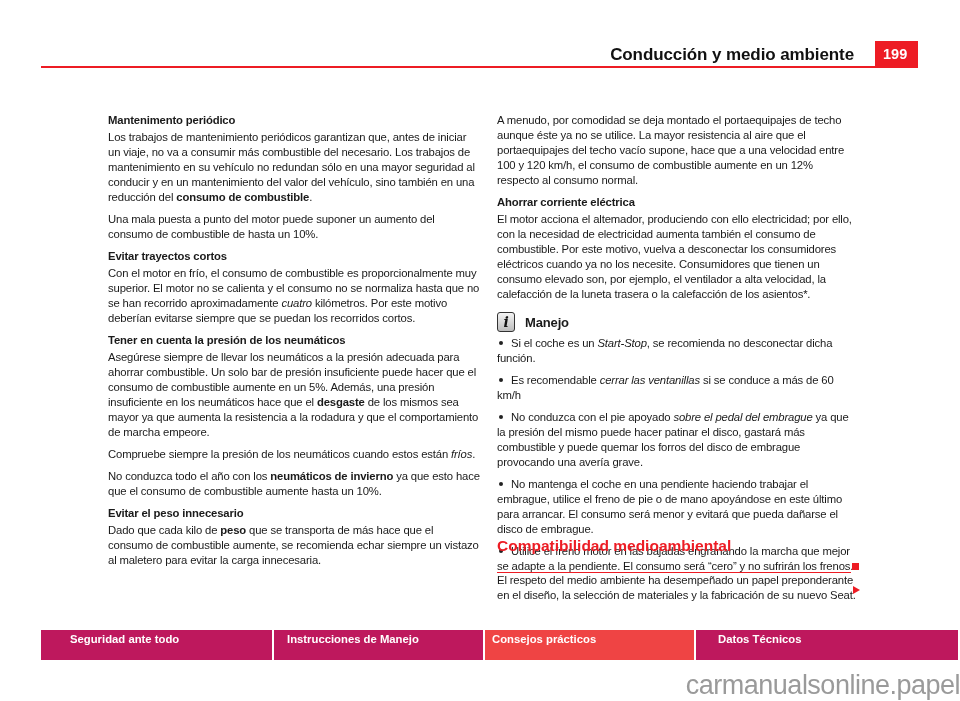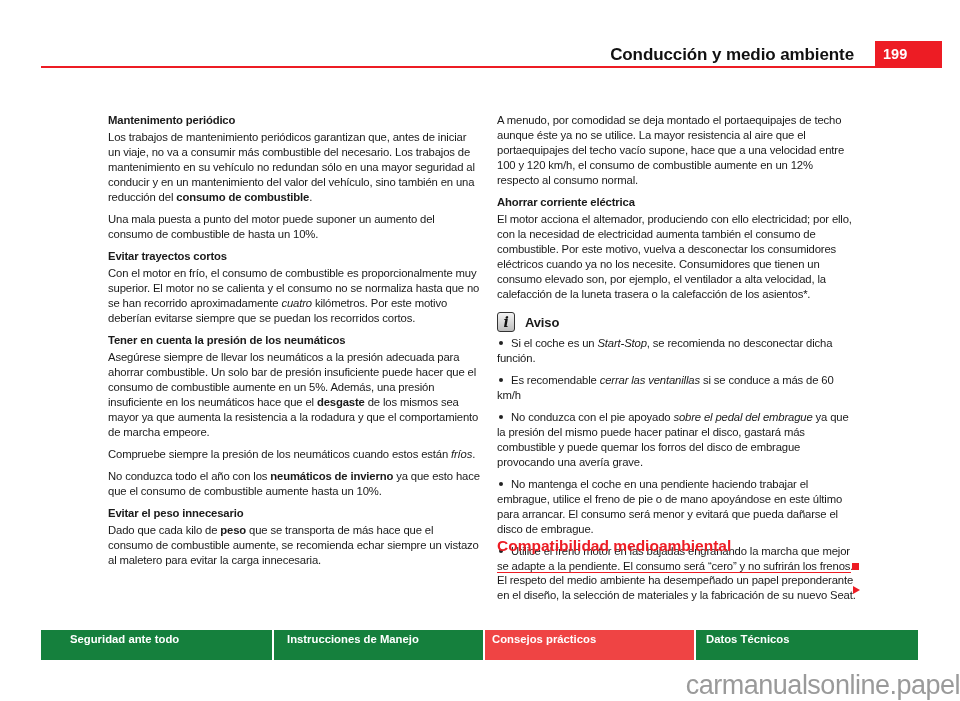--- a/index.html
+++ b/index.html
@@ -9,21 +9,21 @@
       font-family: "Liberation Sans", "DejaVu Sans", sans-serif;
     }
     .header-title {
       position: absolute; right: 106px; top: 45px;
       font-size: 17px; font-weight: bold; color: #111; letter-spacing: -0.1px;
     }
     .header-rule {
       position: absolute; left: 41px; top: 66px; width: 834px; height: 2px; background: #ed1c24;
     }
     .page-num {
-      position: absolute; left: 875px; top: 41px; width: 67px; height: 27px;
+      position: absolute; left: 875px; top: 41px; width: 43px; height: 27px;
       background: #ed1c24; color: #fff; font-weight: bold; font-size: 14.5px;
       box-sizing: border-box; padding: 5px 0 0 8px;
     }
     .col { position: absolute; top: 113px; width: 372px; font-size: 11.3px; line-height: 15px; letter-spacing: -0.15px; }
     .col-left { left: 108px; }
     .col-right { left: 497px; width: 360px; }
     .col p { margin: 0 0 7px 0; }
     .col h4 { margin: 0 0 2px 0; font-size: 11.3px; font-weight: bold; }
     .col b { font-weight: bold; }
     .col i { }
@@ -46,21 +46,21 @@
     .section-body {
       position: absolute; left: 497px; top: 573px; width: 360px;
       font-size: 11.3px; line-height: 15px; letter-spacing: -0.15px;
     }
     .arrow-icon {
       position: absolute; left: 853px; top: 586px; width: 0; height: 0;
       border-top: 4.5px solid transparent; border-bottom: 4.5px solid transparent; border-left: 7px solid #ed1c24;
     }
     .footer { position: absolute; top: 630px; left: 41px; height: 30px; display: flex; }
     .tab {
-      height: 30px; background: #15803d; color: #fff; font-size: 11.3px; font-weight: bold;
+      height: 30px; background: #be185d; color: #fff; font-size: 11.3px; font-weight: bold;
       box-sizing: border-box; padding: 3px 0 0 0; margin-right: 2px;
     }
     .tab.active { background: #ef4444; }
     .watermark {
       position: absolute; right: 0; top: 670px; font-size: 27px; color: #9a9a9a;
       font-family: "Liberation Sans", sans-serif; letter-spacing: -0.5px;
     }
   </style>
 </head>
 <body>
@@ -86,33 +86,33 @@
   <p><span>Dado que cada kilo de </span><b>peso</b><span> que se transporta de más hace que el consumo de combustible aumente, se recomienda echar siempre un vistazo al maletero para evitar la carga innecesaria.</span></p>
 </div>
 
 <div class="col col-right">
   <p>A menudo, por comodidad se deja montado el portaequipajes de techo aunque éste ya no se utilice. La mayor resistencia al aire que el portaequipajes del techo vacío supone, hace que a una velocidad entre 100 y 120 km/h, el consumo de combustible aumente en un 12% respecto al consumo normal.</p>
   <h4>Ahorrar corriente eléctrica</h4>
   <p>El motor acciona el altemador, produciendo con ello electricidad; por ello, con la necesidad de electricidad aumenta también el consumo de combustible. Por este motivo, vuelva a desconectar los consumidores eléctricos cuando ya no los necesite. Consumidores que tienen un consumo elevado son, por ejemplo, el ventilador a alta velocidad, la calefacción de la luneta trasera o la calefacción de los asientos*.</p>
 
   <div class="notice-head">
     <span class="info-icon">i</span>
-    <span class="notice-title">Aviso</span>
+    <span class="notice-title">Manejo</span>
   </div>
   <p class="bullet"><span class="dot"></span><span>Si el coche es un </span><i>Start-Stop</i><span>, se recomienda no desconectar dicha función.</span></p>
   <p class="bullet"><span class="dot"></span><span>Es recomendable </span><i>cerrar las ventanillas</i><span> si se conduce a más de 60 km/h</span></p>
   <p class="bullet"><span class="dot"></span><span>No conduzca con el pie apoyado </span><i>sobre el pedal del embrague</i><span> ya que la presión del mismo puede hacer patinar el disco, gastará más combustible y puede quemar los forros del disco de embrague provocando una avería grave.</span></p>
   <p class="bullet"><span class="dot"></span><span>No mantenga el coche en una pendiente haciendo trabajar el embrague, utilice el freno de pie o de mano apoyándose en este último para arrancar. El consumo será menor y evitará que pueda dañarse el disco de embrague.</span></p>
   <p class="bullet" style="position:relative"><span class="dot"></span><span>Utilice el freno motor en las bajadas engranando la marcha que mejor se adapte a la pendiente. El consumo será “cero” y no sufrirán los frenos.</span><span class="end-square" style="bottom:4px"></span></p>
 </div>
 
 <div class="section-title">Compatibilidad medioambiental</div>
 <div class="section-body">El respeto del medio ambiente ha desempeñado un papel preponderante en el diseño, la selección de materiales y la fabricación de su nuevo Seat.</div>
 <span class="arrow-icon"></span>
 
 <div class="footer">
   <div class="tab" style="width:231px;padding-left:29px"><span>Seguridad ante todo</span></div>
   <div class="tab" style="width:209px;padding-left:13px"><span>Instrucciones de Manejo</span></div>
   <div class="tab active" style="width:209px;padding-left:7px"><span>Consejos prácticos</span></div>
-  <div class="tab" style="width:222px;padding-left:10px;margin-right:1px"><span>Datos Técnicos</span></div>
+  <div class="tab" style="width:262px;padding-left:22px;margin-right:1px"><span>Datos Técnicos</span></div>
 </div>
 
 <div class="watermark">carmanualsonline.papel</div>
 
 </body></html>

